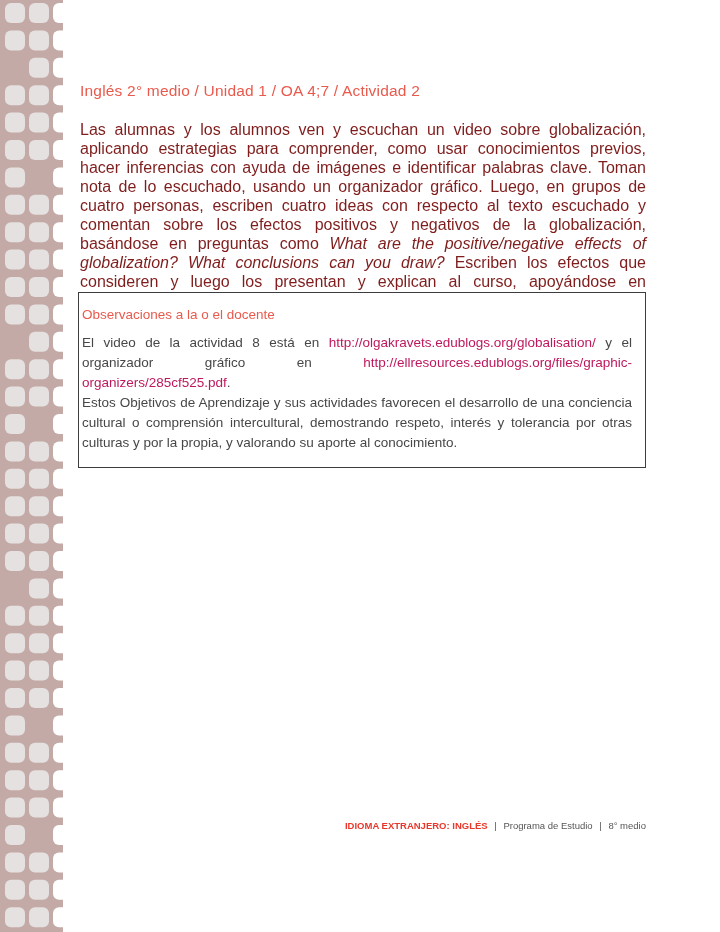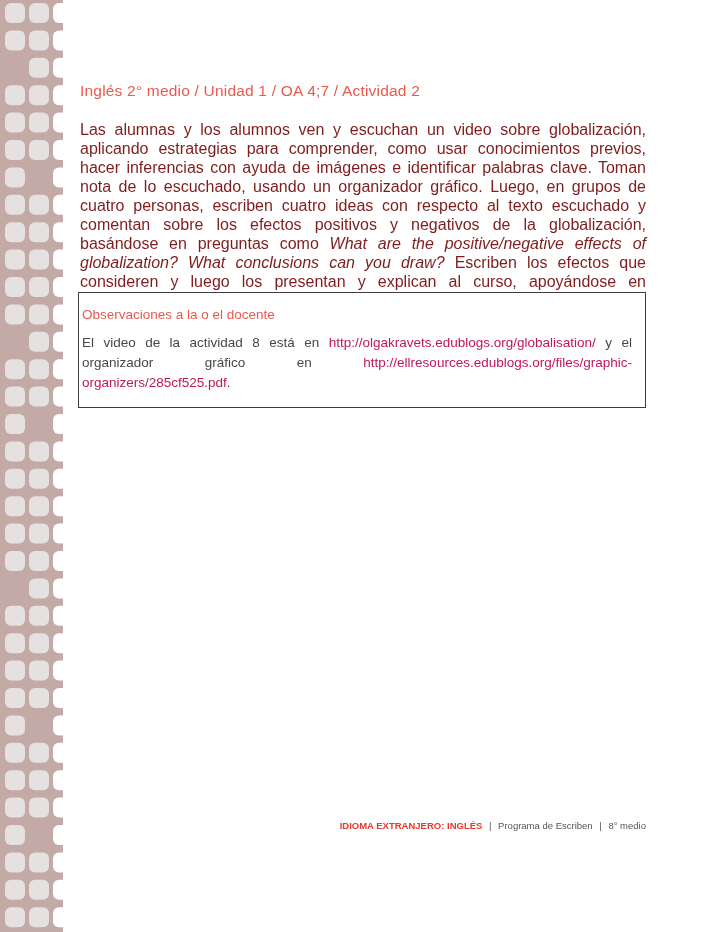--- a/index.html
+++ b/index.html
@@ -186,24 +186,25 @@
 
     <p class="intro-para">
       <span>Las alumnas y los alumnos ven y escuchan un video sobre globalización, aplicando estrategias para comprender, como usar conocimientos previos, hacer inferencias con ayuda de imágenes e identificar palabras clave. Toman nota de lo escuchado, usando un organizador gráfico. Luego, en grupos de cuatro personas, escriben cuatro ideas con respecto al texto escuchado y comentan sobre los efectos positivos y negativos de la globalización, basándose en preguntas como </span><em>What are the positive/negative effects of globalization? What conclusions can you draw?</em><span> Escriben los efectos que consideren y luego los presentan y explican al curso, apoyándose en argumentos propios y del texto.</span>
     </p>
 
     <section class="obs-box">
       <h2 class="obs-heading">Observaciones a la o el docente</h2>
       <p class="obs-text">
         <span>El video de la actividad 8 está en </span><span class="url">http://olgakravets.edublogs.org/globalisation/</span><span> y el organizador gráfico en </span><span class="url">http://ellresources.edublogs.org/files/graphic-organizers/285cf525.pdf</span><span>.</span>
       </p>
+      <p class="obs-text">Estos Objetivos de Aprendizaje y sus actividades favorecen el desarrollo de una conciencia cultural o comprensión intercultural, demostrando respeto, interés y tolerancia por otras culturas y por la propia, y valorando su aporte al conocimiento.</p>
     </section>
 
     <footer class="page-footer">
       <span class="footer-subject">IDIOMA EXTRANJERO: INGLÉS</span>
       <span class="footer-sep">|</span>
-      <span>Programa de Escriben</span>
+      <span>Programa de Estudio</span>
       <span class="footer-sep">|</span>
       <span>8° medio</span>
     </footer>
 
   </div>
 </div>
 
 </body></html>

